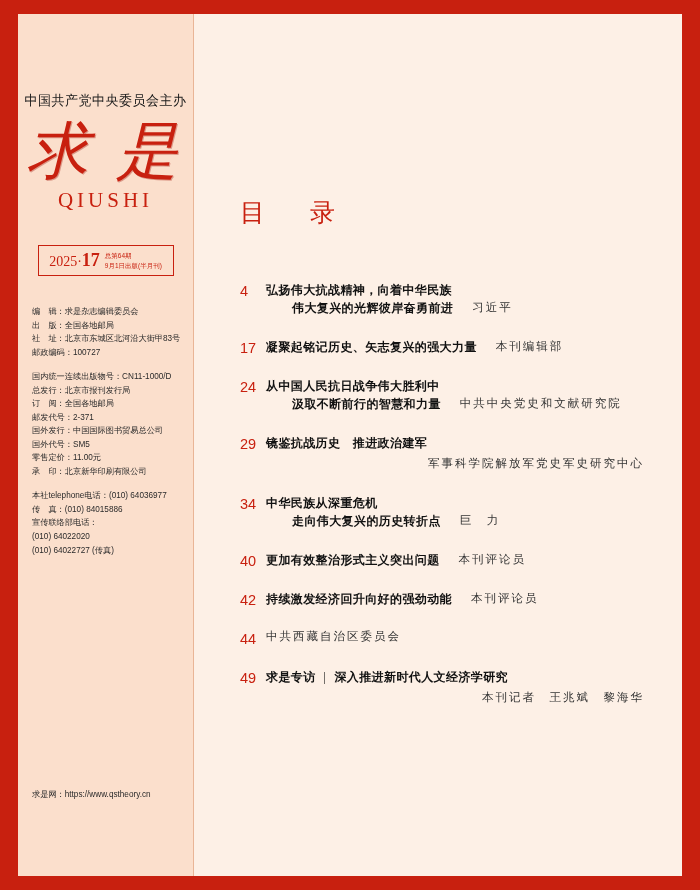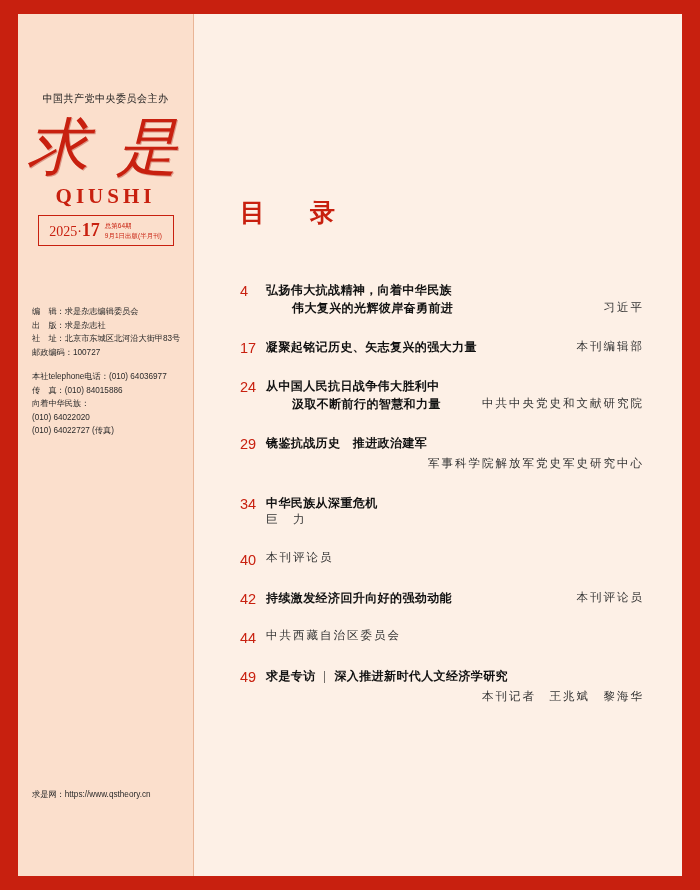--- a/index.html
+++ b/index.html
@@ -38,21 +38,21 @@
     background: #fbdfcc;
     position: relative;
     box-sizing: border-box;
     border-right: 1px solid #e9b596;
   }
   .masthead {
     padding: 78px 0 0 0;
     text-align: center;
   }
   .sponsor {
-    font-size: 10px;
+    font-size: 13px;
     color: #1a1a1a;
     letter-spacing: 0.5px;
     font-family: Liberation Serif, serif;
     transform: scaleY(1.05);
   }
   .logo-cn {
     margin-top: 10px;
     font-size: 62px;
     line-height: 1;
     color: #c8200f;
@@ -61,24 +61,24 @@
     letter-spacing: 6px;
     font-style: italic;
     text-shadow: 1px 1px 0 rgba(160,20,10,0.35);
   }
   .logo-en {
     margin-top: 6px;
     font-size: 21px;
     letter-spacing: 4px;
     color: #c8200f;
     font-family: "Liberation Serif", serif;
-    font-weight: bold;
+    font-weight: normal;
   }
   .issue-box {
-    margin: 6px auto 0 auto;
+    margin: 32px auto 0 auto;
     width: 128px;
     border: 1px solid #c8200f;
     padding: 4px 3px;
     display: flex;
     align-items: center;
     justify-content: center;
     gap: 5px;
     background: transparent;
   }
   .issue-main {
@@ -128,21 +128,21 @@
   .right-col {
     flex: 1 1 auto;
     position: relative;
     background: #fdf0e6;
     box-sizing: border-box;
     padding: 0 38px 0 46px;
   }
   .toc-title {
     margin-top: 182px;
     font-size: 25px;
-    font-weight: bold;
+    font-weight: normal;
     color: #c8200f;
     letter-spacing: 10px;
     font-family: "Liberation Serif", serif;
   }
   .toc-list {
     margin-top: 52px;
   }
   .entry {
     display: flex;
     align-items: flex-start;
@@ -166,21 +166,21 @@
     font-weight: bold;
     letter-spacing: 0.4px;
     line-height: 1.5;
   }
   .ttl.sub {
     padding-left: 26px;
   }
   .line2 {
     display: flex;
     align-items: flex-end;
-    justify-content: space-between;
+    justify-content: flex-start;
     gap: 19px;
   }
   .author {
     font-size: 11.5px;
     color: #333333;
     font-family: "Liberation Serif", serif;
     letter-spacing: 2px;
     white-space: nowrap;
     padding-bottom: 2px;
   }
@@ -214,28 +214,38 @@
           <div class="issue-sub">
             <div>总第64期</div>
             <div>9月1日出版(半月刊)</div>
           </div>
         </div>
       </div>
 
       <div class="colophon">
         <div class="blk">
           <div class="row">编　辑：求是杂志编辑委员会</div>
-          <div class="row">出　版：求是杂志社</div>
+          <div class="row">出　版：全国各地邮局</div>
           <div class="row">社　址：北京市东城区北河沿大街甲83号</div>
           <div class="row">邮政编码：100727</div>
+        </div>
+        <div class="blk">
+          <div class="row">国内统一连续出版物号：CN11-1000/D</div>
+          <div class="row">总发行：北京市报刊发行局</div>
+          <div class="row">订　阅：全国各地邮局</div>
+          <div class="row">邮发代号：2-371</div>
+          <div class="row">国外发行：中国国际图书贸易总公司</div>
+          <div class="row">国外代号：SM5</div>
+          <div class="row">零售定价：11.00元</div>
+          <div class="row">承　印：北京新华印刷有限公司</div>
         </div>
         <div class="blk">
           <div class="row">本社telephone电话：(010) 64036977</div>
           <div class="row">传　真：(010) 84015886</div>
-          <div class="row">向着中华民族：</div>
+          <div class="row">宣传联络部电话：</div>
           <div class="row">(010) 64022020</div>
           <div class="row">(010) 64022727 (传真)</div>
         </div>
       </div>
 
       <div class="site">求是网：https://www.qstheory.cn</div>
     </div>
 
     <div class="right-col">
       <div class="toc-title">目　录</div>
@@ -280,29 +290,31 @@
             <div class="ttl">镜鉴抗战历史　推进政治建军</div>
             <div class="author author-right">军事科学院解放军党史军史研究中心</div>
           </div>
         </div>
 
         <div class="entry">
           <div class="pg">34</div>
           <div class="body">
             <div class="ttl">中华民族从深重危机</div>
             <div class="line2">
+              <div class="ttl sub">走向伟大复兴的历史转折点</div>
               <div class="author">巨　力</div>
             </div>
           </div>
         </div>
 
         <div class="entry">
           <div class="pg">40</div>
           <div class="body">
             <div class="line2">
+              <div class="ttl">更加有效整治形式主义突出问题</div>
               <div class="author">本刊评论员</div>
             </div>
           </div>
         </div>
 
         <div class="entry">
           <div class="pg">42</div>
           <div class="body">
             <div class="line2">
               <div class="ttl">持续激发经济回升向好的强劲动能</div>

